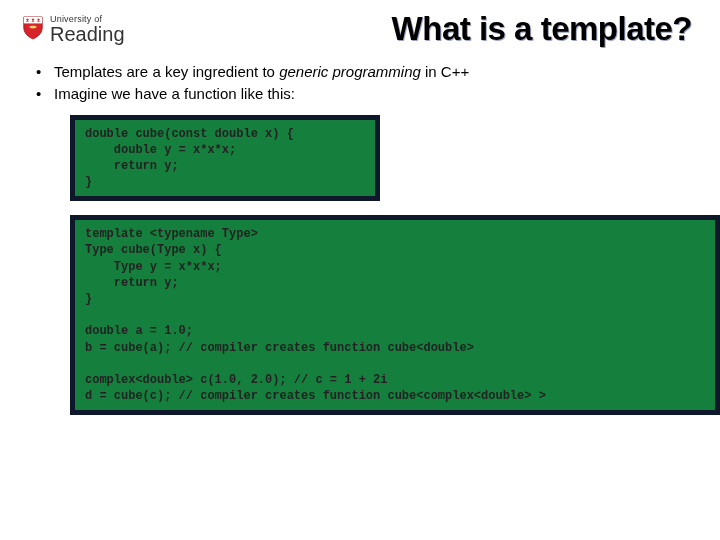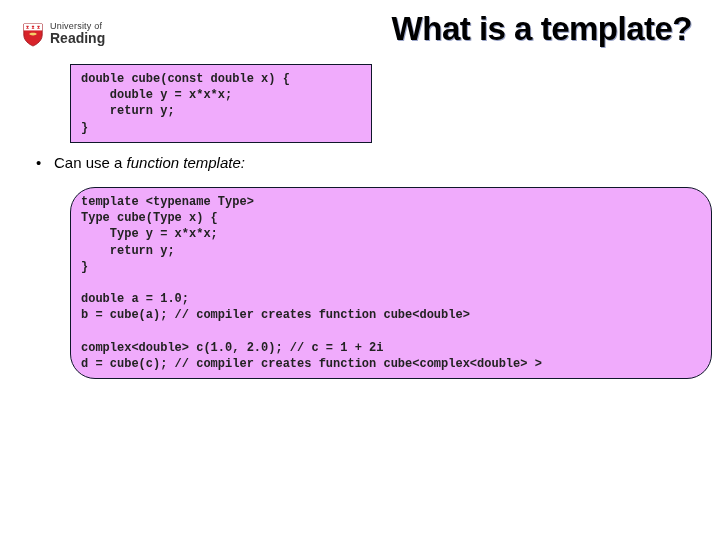--- a/index.html
+++ b/index.html
@@ -8,21 +8,21 @@
     width: 720px;
     height: 540px;
     background: #fff;
     font-family: Verdana, Arial, sans-serif;
     color: #000;
     position: relative;
     overflow: hidden;
   }
   .header {
     display: flex;
-    align-items: flex-end;
+    align-items: center;
     padding: 10px 28px 6px 22px;
     justify-content: space-between;
   }
   .logo-block {
     display: flex;
     align-items: flex-start;
     gap: 6px;
     margin-top: 2px;
   }
   .shield {
@@ -32,22 +32,22 @@
   .uni-text {
     line-height: 1.05;
     color: #333;
   }
   .uni-small {
     font-size: 9px;
     display: block;
     letter-spacing: 0.2px;
   }
   .uni-big {
-    font-size: 14px;
-    font-weight: bold;
+    font-size: 20px;
+    font-weight: normal;
     display: block;
   }
   .title {
     text-align: right;
     font-family: "Arial Black", Arial, sans-serif;
     font-weight: 900;
     font-size: 33px;
     color: #000000;
     text-shadow: 1px 1px 0 #9aa4c7;
     letter-spacing: -0.5px;
@@ -70,38 +70,37 @@
   ul.bullets > li::before {
     content: "•";
     position: absolute;
     left: 2px;
     top: 0;
     color: #000;
     font-size: 15px;
   }
   .ital { font-style: italic; }
   .codebox {
-    background: #f0abfc;
-    border: 1px solid #0f172a;
+    background: #15803d;
+    border: 5px solid #0f172a;
     font-family: "Courier New", monospace;
     font-size: 12px;
     line-height: 1.35;
     font-weight: bold;
     padding: 6px 10px;
     white-space: pre;
     color: #222;
   }
   .codebox.short {
     margin: 10px 0 10px 36px;
     width: 280px;
   }
   .codebox.wide {
     margin: 14px 0 0 36px;
     width: 620px;
-    border-radius: 25px;
   }       
 </style>
 </head>
 <body>
 
 <div class="header">
   <div class="logo-block">
     <svg class="shield" viewBox="0 0 24 28">
       <path d="M2 2 H22 V14 C22 22 12 26 12 26 C12 26 2 22 2 14 Z" fill="#d8232a" stroke="#a01820" stroke-width="1"></path>
       <path d="M2 2 H22 V9 H2 Z" fill="#fff"></path>
@@ -111,30 +110,35 @@
     <div class="uni-text">
       <span class="uni-small">University of</span>
       <span class="uni-big">Reading</span>
     </div>
   </div>
   <div class="title">What is a template?</div>
 </div>
 
 <div class="content">
 
+  <ul class="bullets">
+    <li>
+      <span>Templates are a key ingredient to </span><span class="ital">generic programming</span><span> in C++</span>
+    </li>
+    <li>
+      <span>Imagine we have a function like this:</span>
+    </li>
+  </ul>
 
   <pre class="codebox short">double cube(const double x) {
     double y = x*x*x;
     return y;
 }</pre>
 
   <ul class="bullets">
-    <li>
-      <span>Can use a </span><span class="ital">function template:</span>
-    </li>
   </ul>
 
   <pre class="codebox wide">template &lt;typename Type&gt;
 Type cube(Type x) {
     Type y = x*x*x;
     return y;
 }
 
 double a = 1.0;
 b = cube(a); // compiler creates function cube&lt;double&gt;

